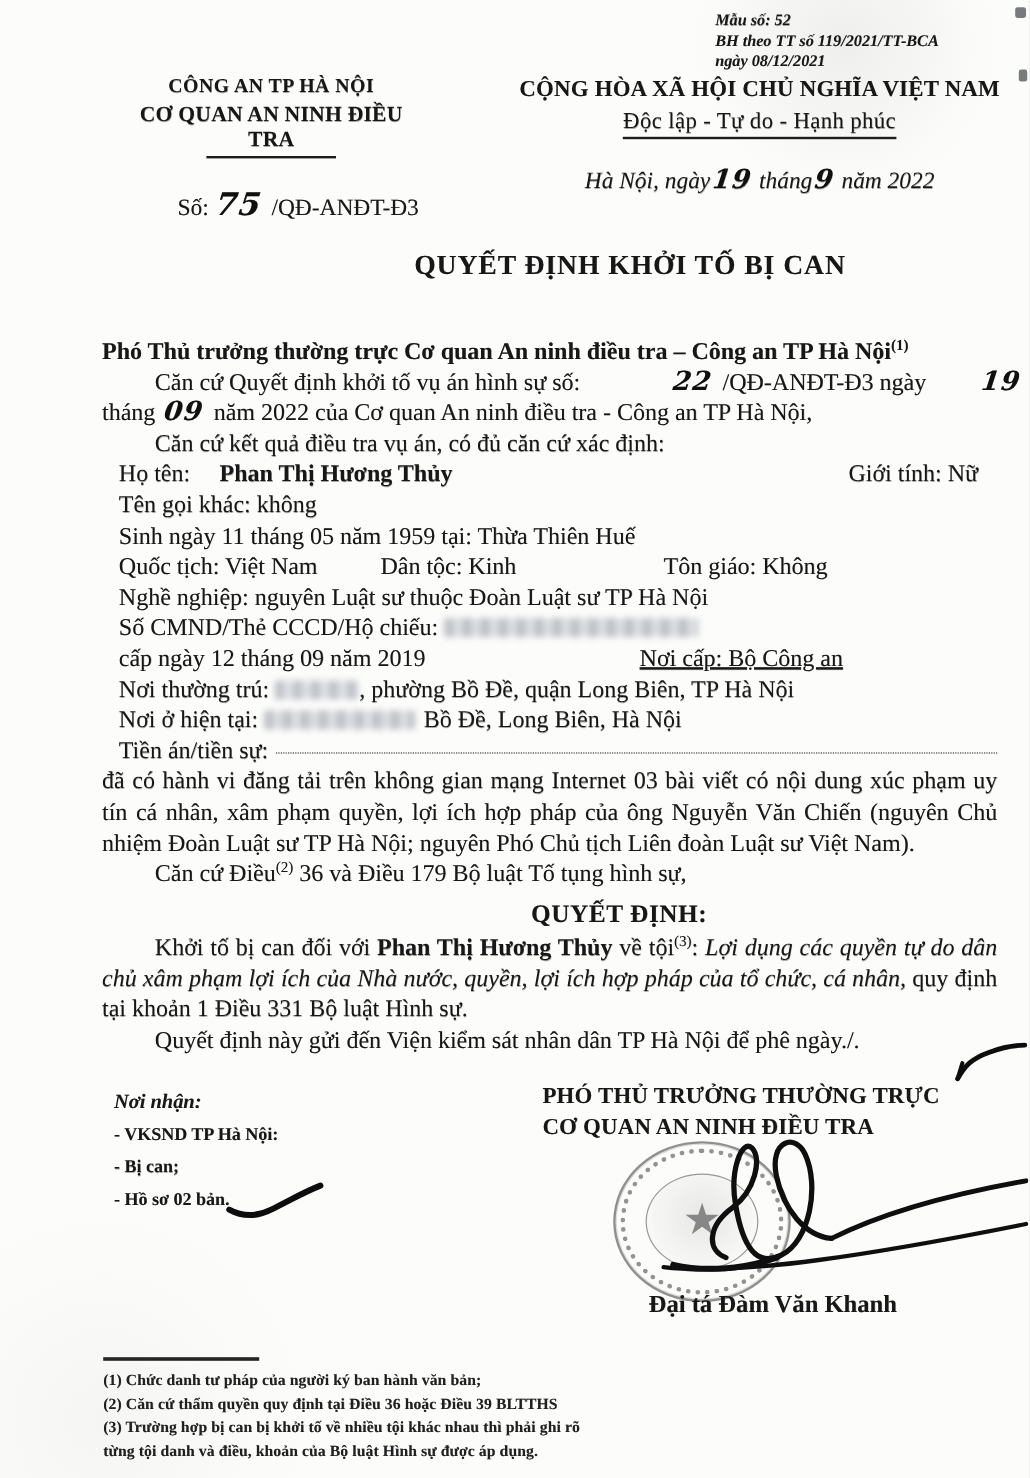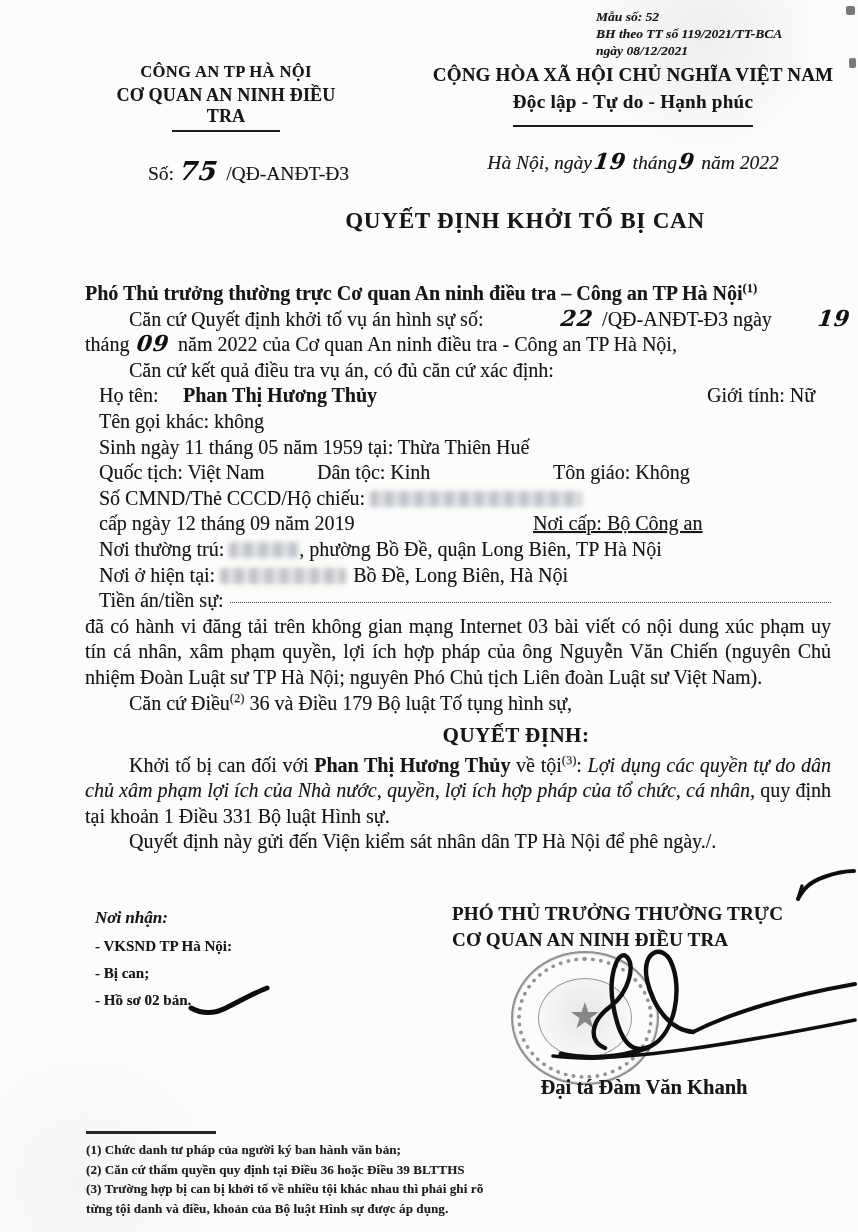--- a/index.html
+++ b/index.html
@@ -17,22 +17,22 @@
   .meta{position:absolute;top:8px;right:12px;width:250px;
         font-style:italic;font-weight:bold;font-size:13.5px;line-height:17px;}
   
   .hdr-left{position:absolute;top:62px;left:100px;width:252px;text-align:center;}
   .hl1{font-weight:bold;font-size:16.5px;letter-spacing:.4px;}
   .hl2{font-weight:bold;font-size:18px;margin-top:3px;letter-spacing:.2px;}
   .hl-underline{width:108px;margin:3px auto 0;border-bottom:2px solid #1d1d1d;}
   .so-line{margin-top:26px;text-align:left;padding-left:48px;font-size:19.5px;}
   .hdr-right{position:absolute;top:64px;left:418px;width:430px;text-align:center;}
   .hr1{font-weight:bold;font-size:19px;letter-spacing:.2px;}
-  .hr2{display:inline-block;font-weight:bold;font-size:19px;margin-top:5px;
-       padding-bottom:12px;border-bottom:2px solid #1d1d1d;letter-spacing:.3px;}
+  .hr2{display:inline-block;font-weight:normal;font-size:19px;margin-top:5px;
+       padding-bottom:1px;border-bottom:2px solid #1d1d1d;letter-spacing:.3px;}
   .date-line{margin-top:23px;font-style:italic;font-size:19.5px;}
   
   .hw{font-family:"DejaVu Serif", serif;font-style:italic;font-weight:bold;
       display:inline-block;transform:skewX(-7deg);font-size:22px;line-height:1;
       letter-spacing:1px;color:#101010;}
   .hw-so{font-size:26px;margin:0 8px 0 6px;}
   .hw-day{margin:0 6px 0 2px;}
   .hw-sm{margin:0 8px;}
   
   .title{position:absolute;top:208px;left:96px;width:100%;text-align:center;
@@ -142,20 +142,21 @@
       <span class="abs pos-name bold">Phan Thị Hương Thủy</span>
       <span class="abs pos-gioitinh">Giới tính: Nữ</span>
     </div>
     <div class="row">Tên gọi khác: không</div>
     <div class="row">Sinh  ngày 11 tháng 05 năm 1959 tại: Thừa Thiên Huế</div>
     <div class="row">
       <span>Quốc tịch: Việt Nam</span>
       <span class="abs pos-dantoc">Dân tộc: Kinh</span>
       <span class="abs pos-tongiao">Tôn giáo: Không</span>
     </div>
+    <div class="row">Nghề nghiệp: nguyên Luật sư thuộc Đoàn Luật sư TP Hà Nội</div>
     <div class="row">
       <span>Số CMND/Thẻ CCCD/Hộ chiếu:</span>
       <span class="redact redact-id"></span>
     </div>
     <div class="row">
       <span>cấp ngày 12 tháng 09 năm 2019</span>
       <span class="abs pos-noicap">Nơi cấp: Bộ Công an</span>
     </div>
     <div class="row">
       <span>Nơi thường trú:</span>

